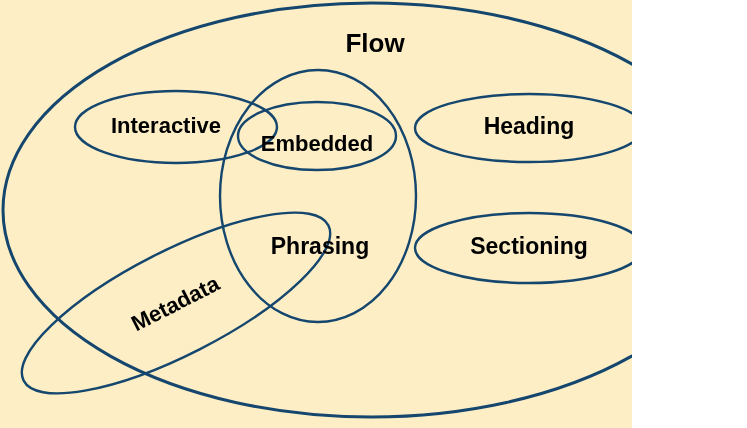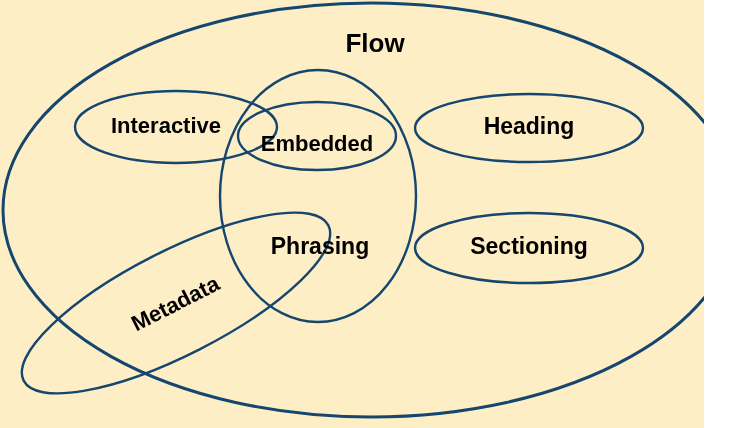--- a/index.html
+++ b/index.html
@@ -6,21 +6,21 @@
   html, body {
     margin: 0;
     padding: 0;
     background: #ffffff;
   }
   body {
     font-family: "Liberation Sans", sans-serif;
   }
   #diagram-root {
     position: relative;
-    width: 704px;
+    width: 632px;
     height: 428px;
     overflow: hidden;
   }
   #venn-svg {
     display: block;
     width: 747px;
     height: 428px;
   }
   .venn-label {
     font-family: "Liberation Sans", sans-serif;

